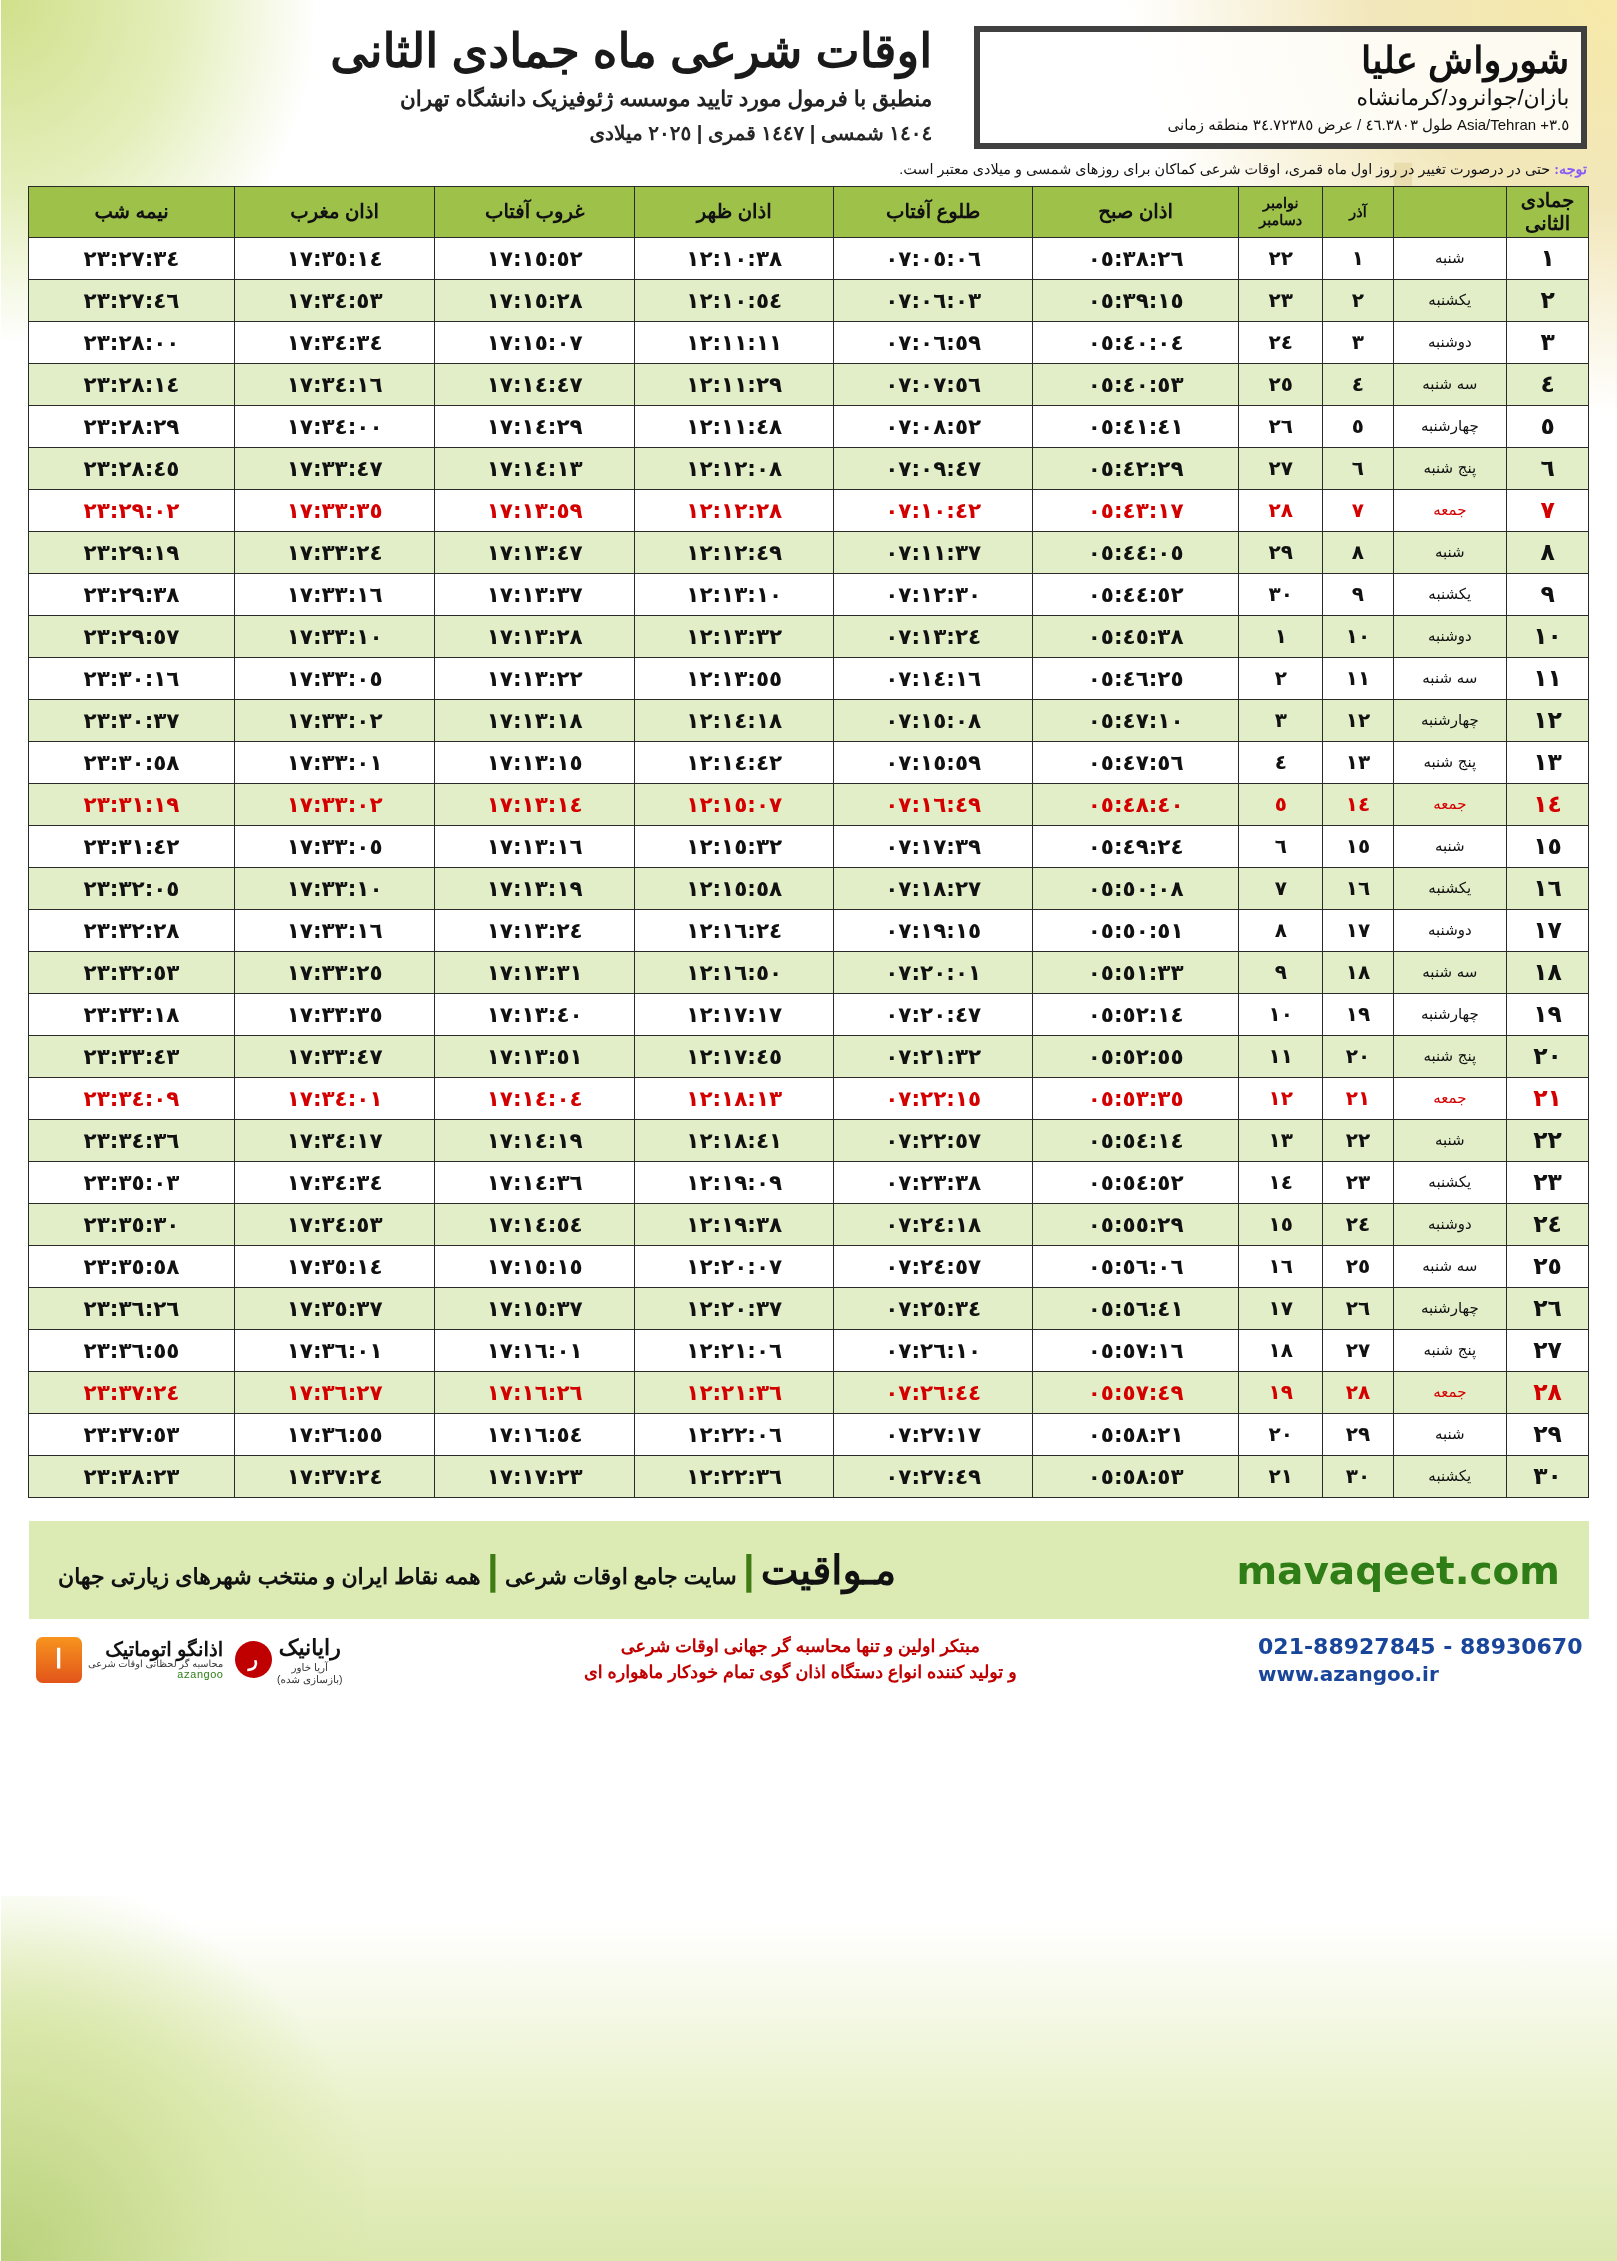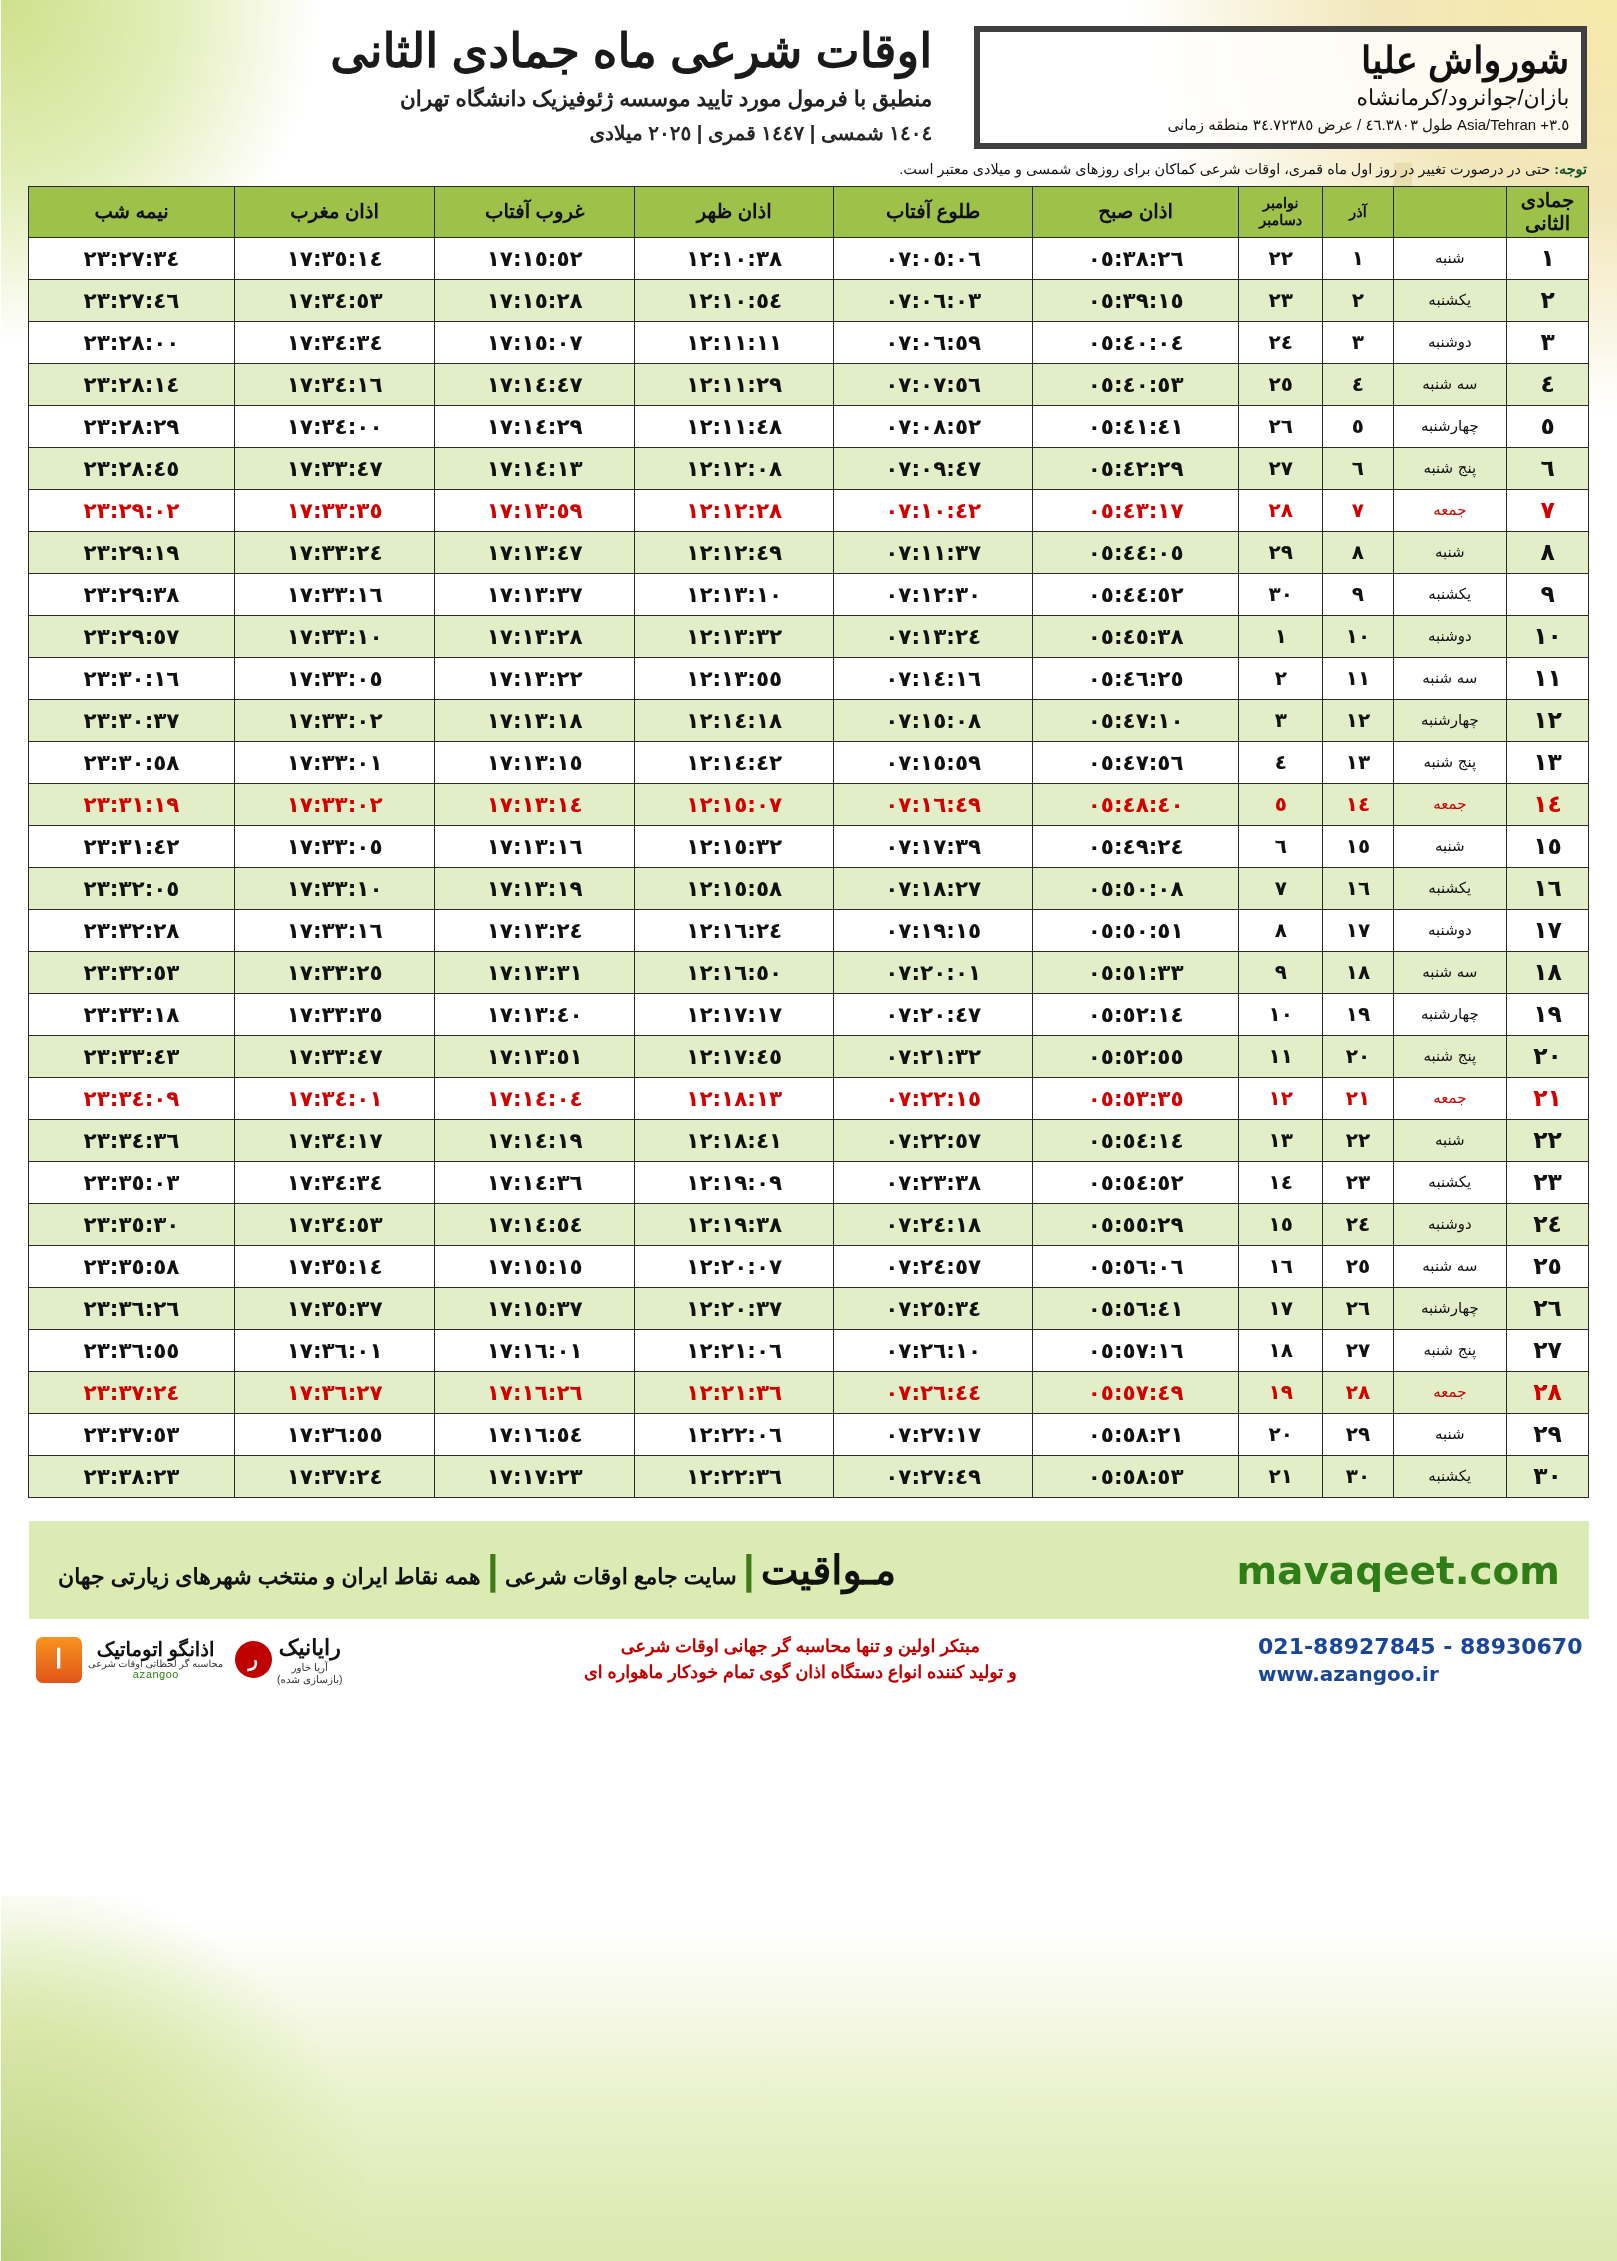--- a/index.html
+++ b/index.html
@@ -57,21 +57,21 @@
     width:613px; border:6px solid #404040; background:rgba(255,255,255,.82);
     padding:7.8px 11.7px 9px 11.7px; text-align:right; box-sizing:border-box;
   }
   .city-name{ font-size:37px; font-weight:bold; color:#111; line-height:1.15;}
   .city-sub{ font-size:22px; color:#111; margin-top:2.6px;}
   .city-coords{ font-size:15px; color:#111; margin-top:5.2px; direction:ltr;}
 
   .note{
     margin:11.7px 31px 7.8px 31px; text-align:right; font-size:14.4px; color:#111;
   }
-  .note b{ color:#14532d;font-family:Liberation Serif, serif; }
+  .note b{ color:#8b5cf6;font-family:Liberation Serif, serif; }
 
   
   table{
     border-collapse:collapse; margin:0 29px; width:calc(100% - 57px);
     table-layout:fixed;
   }
   th,td{ border:1.3px solid #2a2a2a; text-align:center; }
   thead th{
     background:#9ec14a;
     color:#111; font-size:19.6px; font-weight:bold; height:50px;
@@ -125,21 +125,21 @@
   .azangoo-logos{ display:flex; align-items:center; gap:11.7px;}
   .logo-box{
     display:flex; align-items:center; gap:6.5px;
   }
   .logo-flame{
     width:46px;height:46px;border-radius:6.5px;
     background:linear-gradient(#f7941e,#e2541a);
     display:flex;align-items:center;justify-content:center;
   }
   .logo-flame span{color:#fff;font-size:26px;font-weight:bold;}
-  .logo-text{ text-align:center; line-height:1.05;}
+  .logo-text{ line-height:1.05;}
   .logo-text .t1{font-size:19.6px;font-weight:bold;color:#111;}
   .logo-text .t2{font-size:9.8px;color:#333;}
   .logo-text .t3{font-size:11px;color:#2f7d17;font-family:Liberation Mono, monospace;}
   .rayanik{
     display:flex;align-items:center;gap:5.2px;
   }
   .rayanik .mark{
     width:37px;height:37px;background:#c00000;border-radius:50%;
     display:flex;align-items:center;justify-content:center;color:#fff;font-size:19.6px;font-weight:bold;
   }

